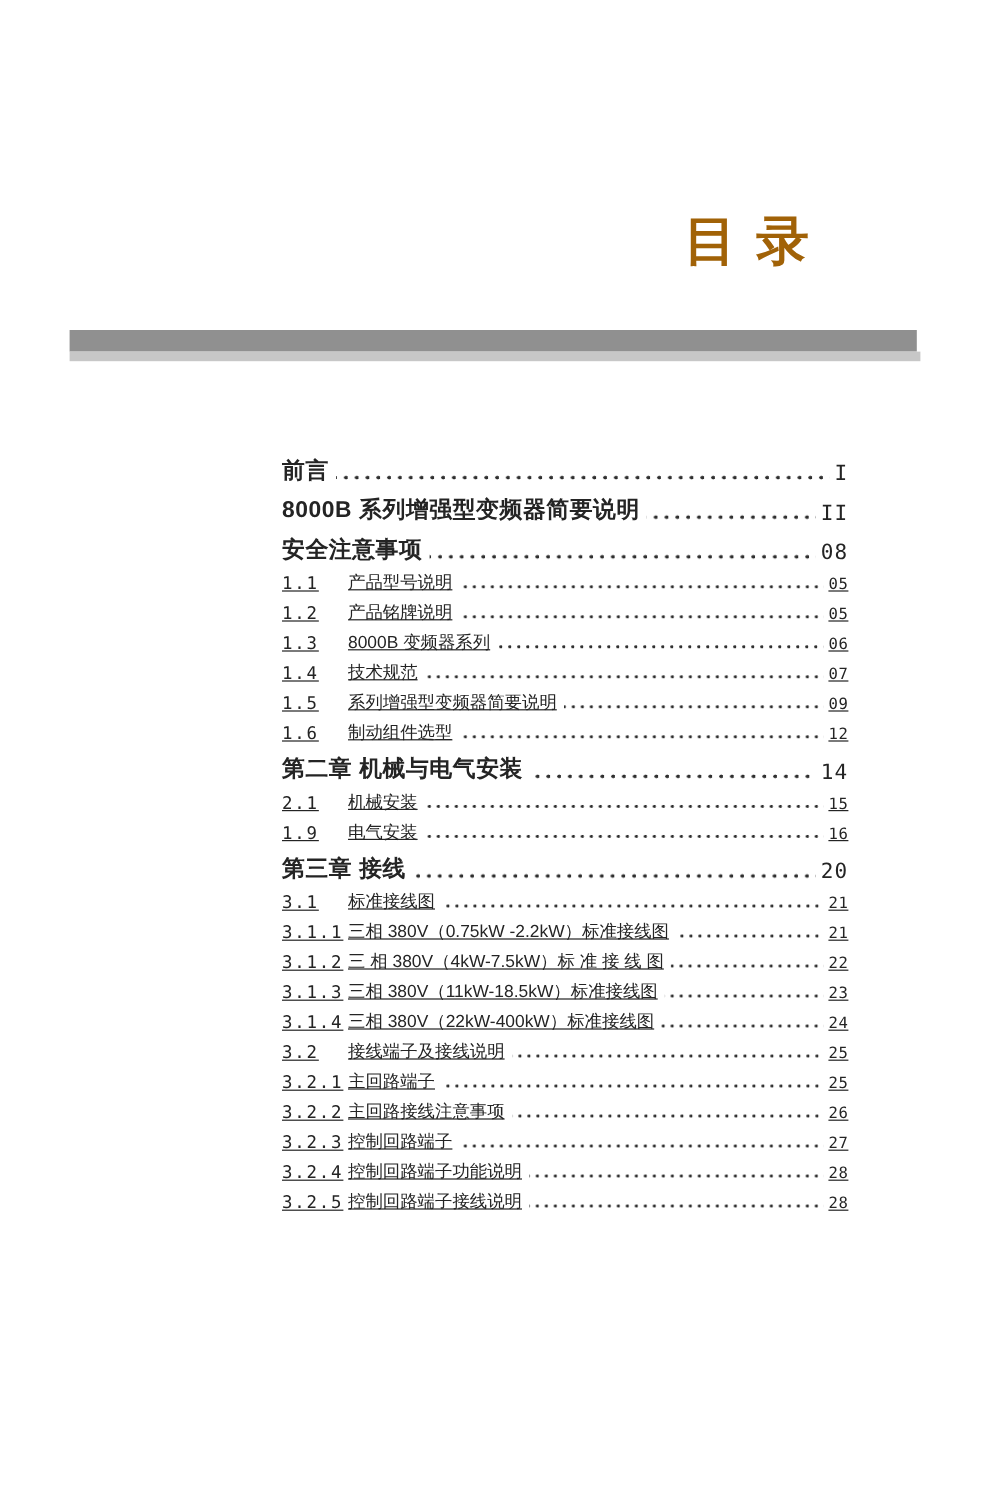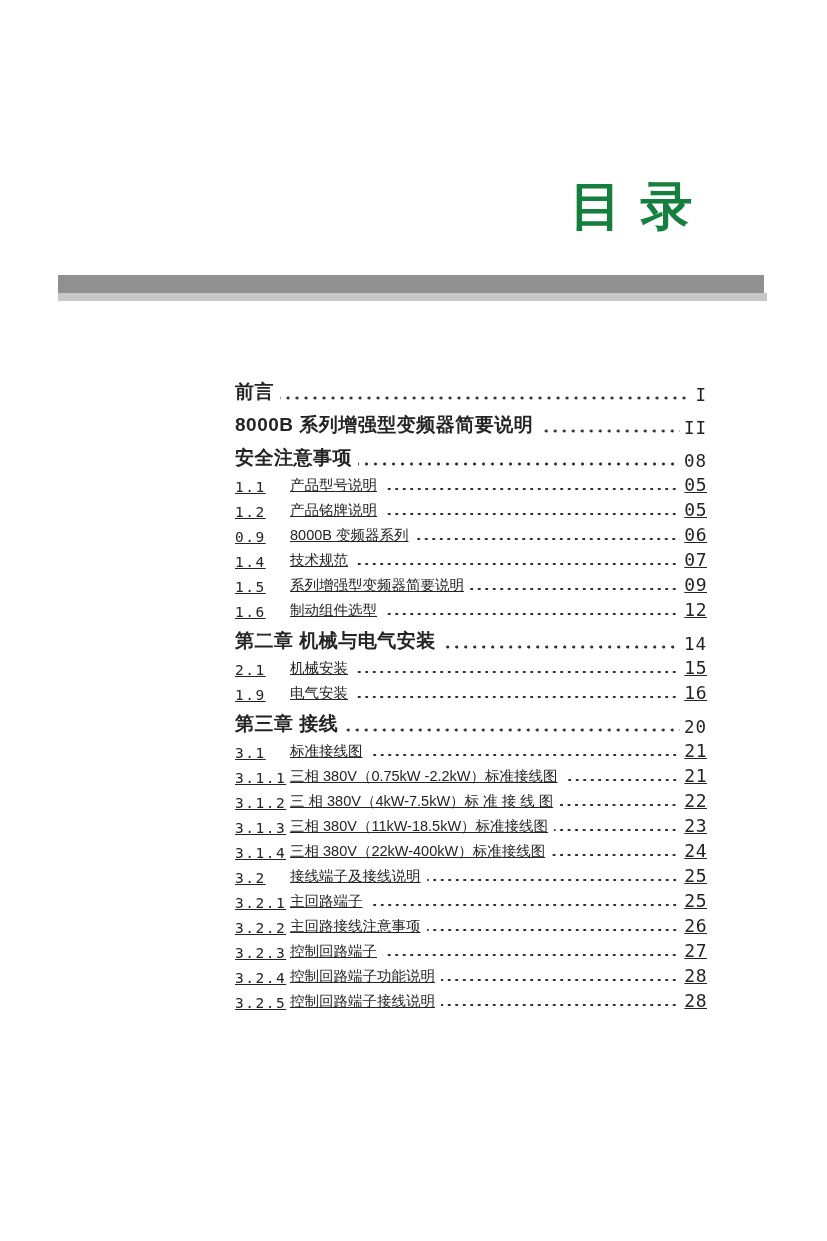--- a/index.html
+++ b/index.html
@@ -6,22 +6,22 @@
   body {
     width:827px; height:1241px;
     background:#ffffff;
     position:relative;
     overflow:hidden;
     font-family:"Liberation Sans", sans-serif;
     color:#242424;
   }
   .page-title {
     position:absolute; left:570px; top:172px;
-    font-size:52px; font-weight:bold; letter-spacing:2px;
-    color:#15803d; white-space:nowrap;
+    font-size:44px; font-weight:bold; letter-spacing:2px;
+    color:#a16207; white-space:nowrap;
   }
   .bar-dark {
     position:absolute; left:58px; top:275px;
     width:706px; height:18px; background:#909090;
   }
   .bar-light {
     position:absolute; left:58px; top:293px;
     width:709px; height:8px; background:#c7c7c7;
   }
   .toc {
@@ -52,21 +52,21 @@
   .chapter .leader {
     background-image: radial-gradient(circle at 1.8px 2px, #2f2f2f 1.35px, transparent 1.75px);
     background-size:9px 4px;
     margin-bottom:5px;
   }
   .pagenum {
     font-family:"DejaVu Sans Mono", monospace;
     font-weight:normal; flex:none;
   }
   .chapter .pagenum { font-size:17.5px; letter-spacing:1px; }
-  .sub .pagenum { font-size:18px; letter-spacing:0.5px; }
+  .sub .pagenum { font-size:13px; letter-spacing:0.5px; }
 </style>
 </head>
 <body>
 
 <div class="page-title">目 录</div>
 
 <div class="bar-dark"></div>
 <div class="bar-light"></div>
 
 <div class="toc">
@@ -94,21 +94,21 @@
     <span class="leader"></span>
     <span class="pagenum">05</span>
   </div>
     <div class="row sub">
     <span class="num">1.2</span>
     <span class="label">产品铭牌说明</span>
     <span class="leader"></span>
     <span class="pagenum">05</span>
   </div>
     <div class="row sub">
-    <span class="num">0.9</span>
+    <span class="num">1.3</span>
     <span class="label">8000B 变频器系列</span>
     <span class="leader"></span>
     <span class="pagenum">06</span>
   </div>
     <div class="row sub">
     <span class="num">1.4</span>
     <span class="label">技术规范</span>
     <span class="leader"></span>
     <span class="pagenum">07</span>
   </div>

